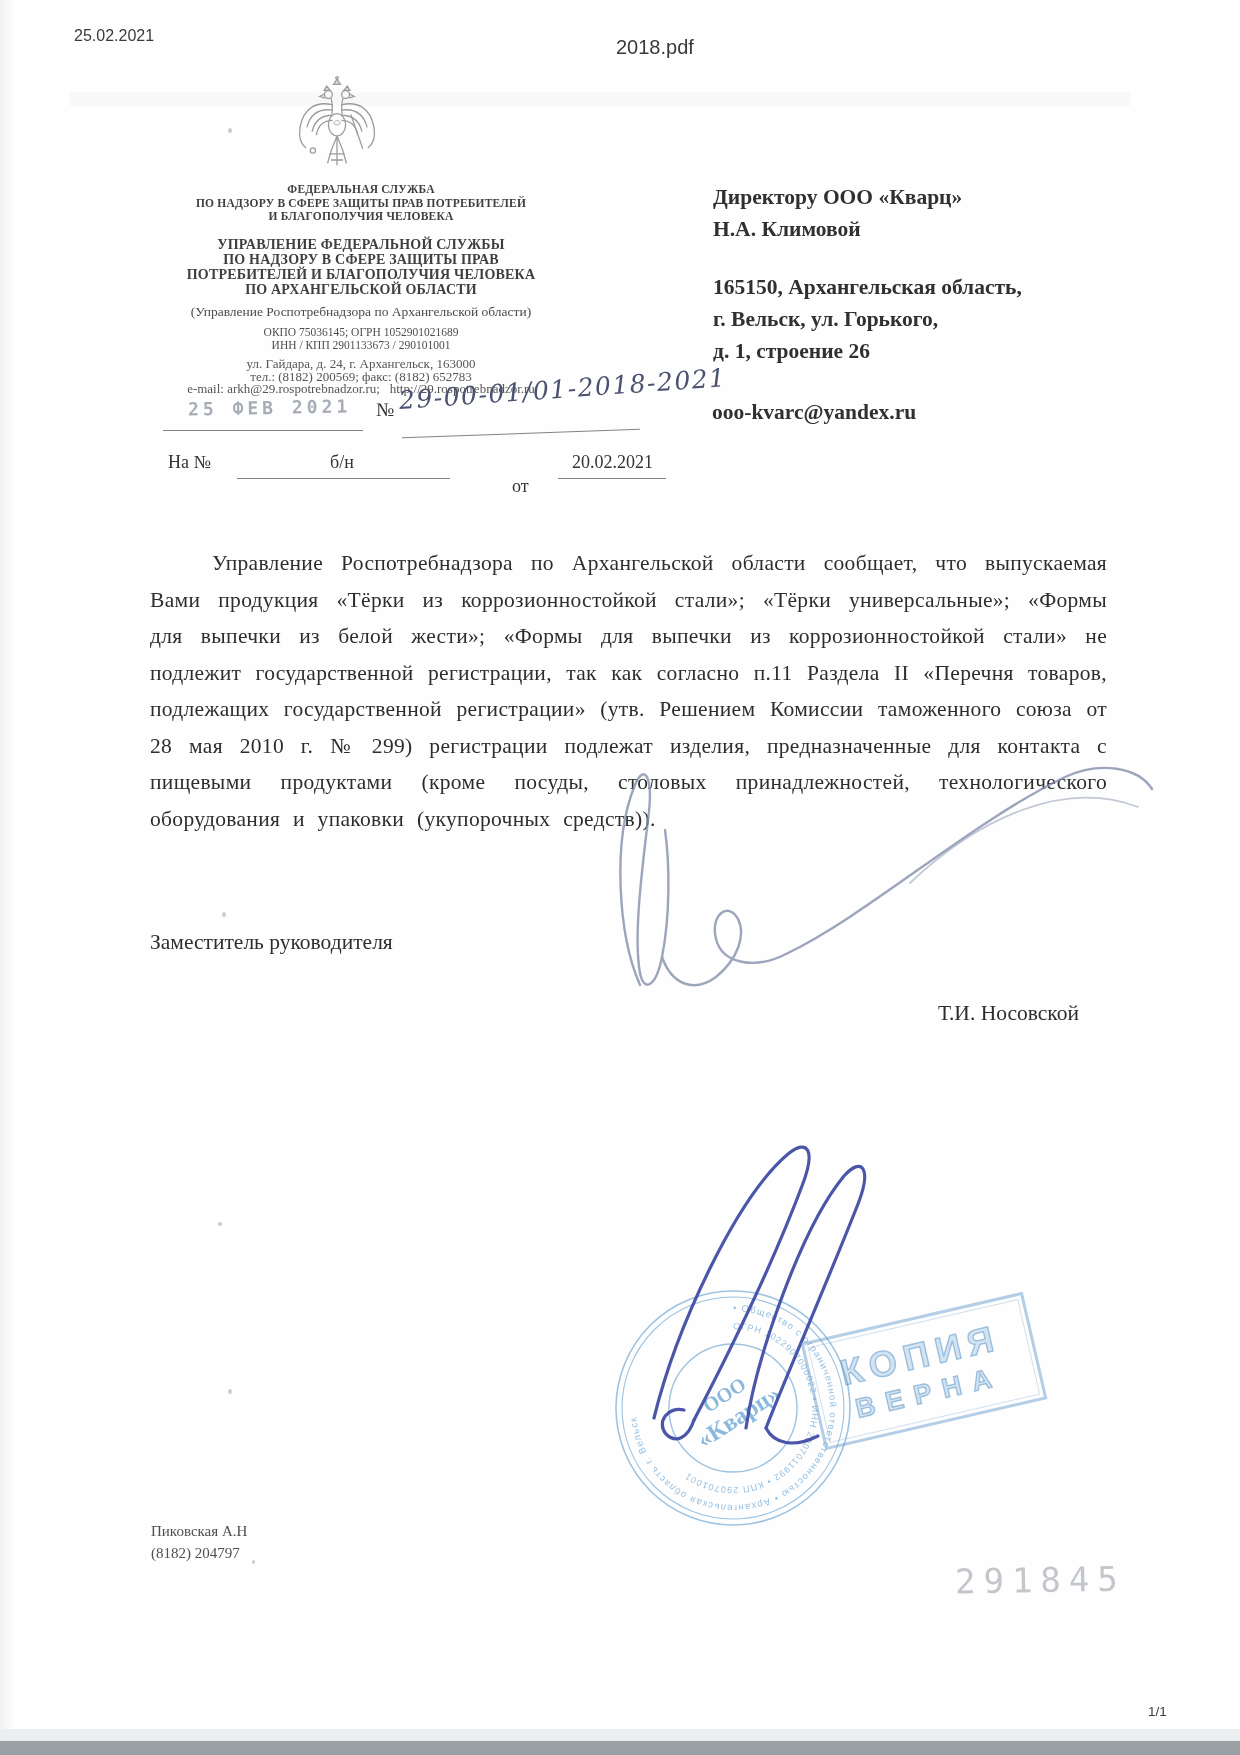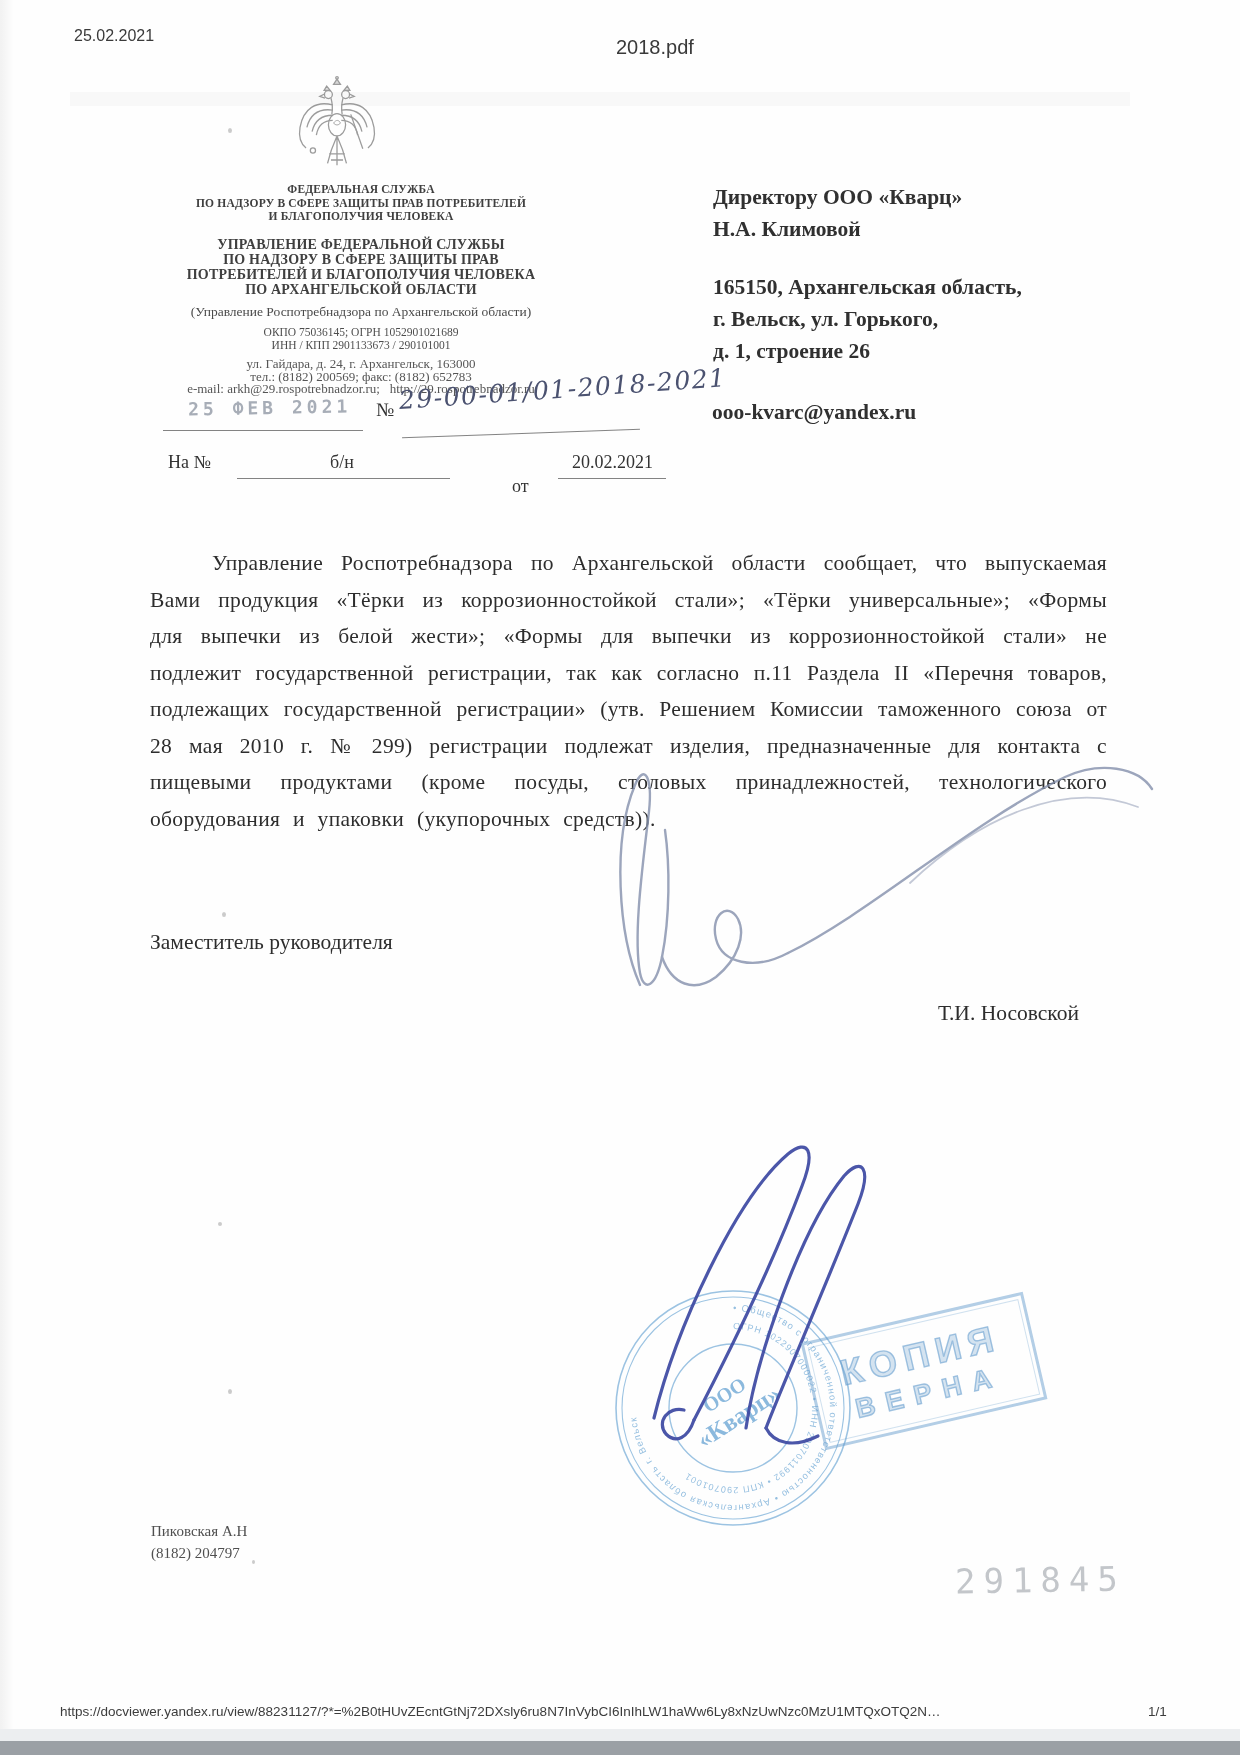--- a/index.html
+++ b/index.html
@@ -184,18 +184,17 @@
     <div class="copy-text copy-l2">ВЕРНА</div>
   </div>
 
   <div class="abs exec" style="left:151px;top:1500px;margin-top:20px;">
     <div>Пиковская А.Н</div>
     <div>(8182) 204797</div>
   </div>
 
   <div class="abs docnum" style="left:955px;top:1560px;">291845</div>
 
-  <div class="abs sans" style="left:60px;top:1704px;font-size:13.5px;color:#3c3c3c;max-width:1070px;white-space:nowrap;overflow:hidden;">https://docviewer.yandex.ru/view/88231127/?*=%2B0tHUvZEcntGtNj72DXsly6ru8N7InVybCI6InIhLW1haWw6Ly8xNzUwNzc0MzU1MTQxOTQ2N…</div>
   <div class="abs sans" style="left:1148px;top:1704px;font-size:13.5px;color:#3c3c3c;">1/1</div>
   <div class="abs footbar1"></div>
   <div class="abs footbar2"></div>
 
 </div>
 
 </body></html>

